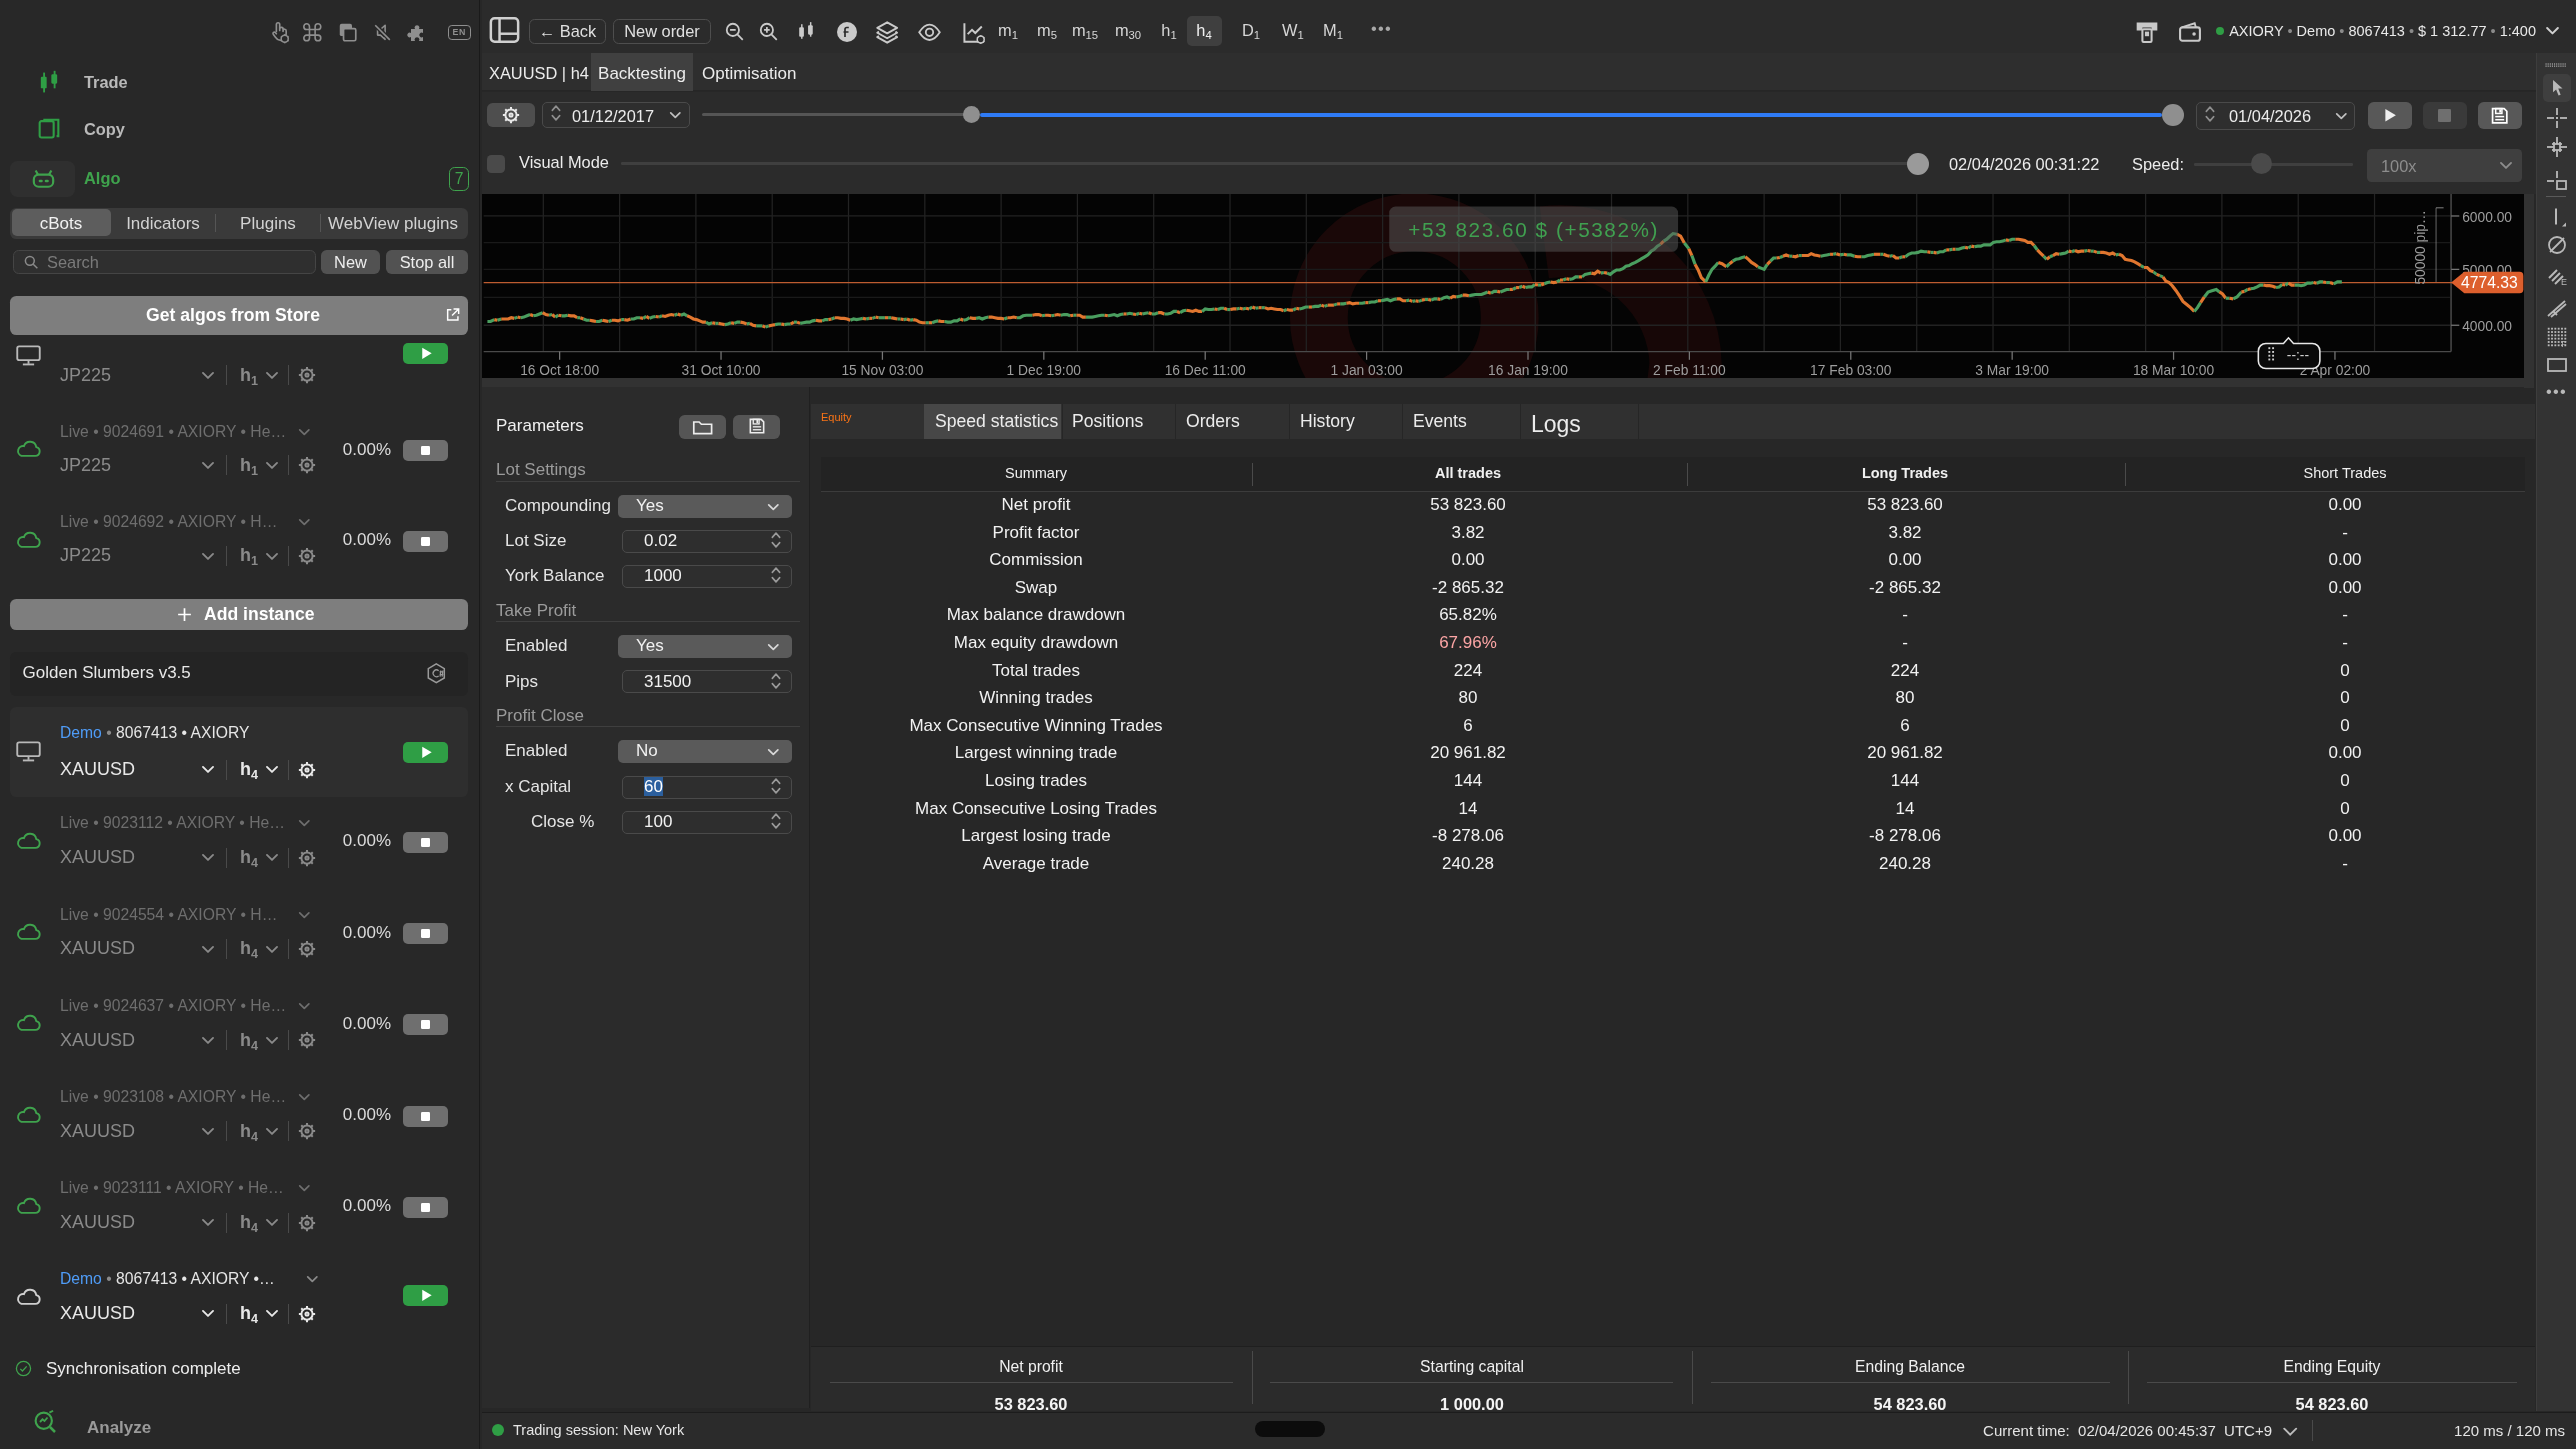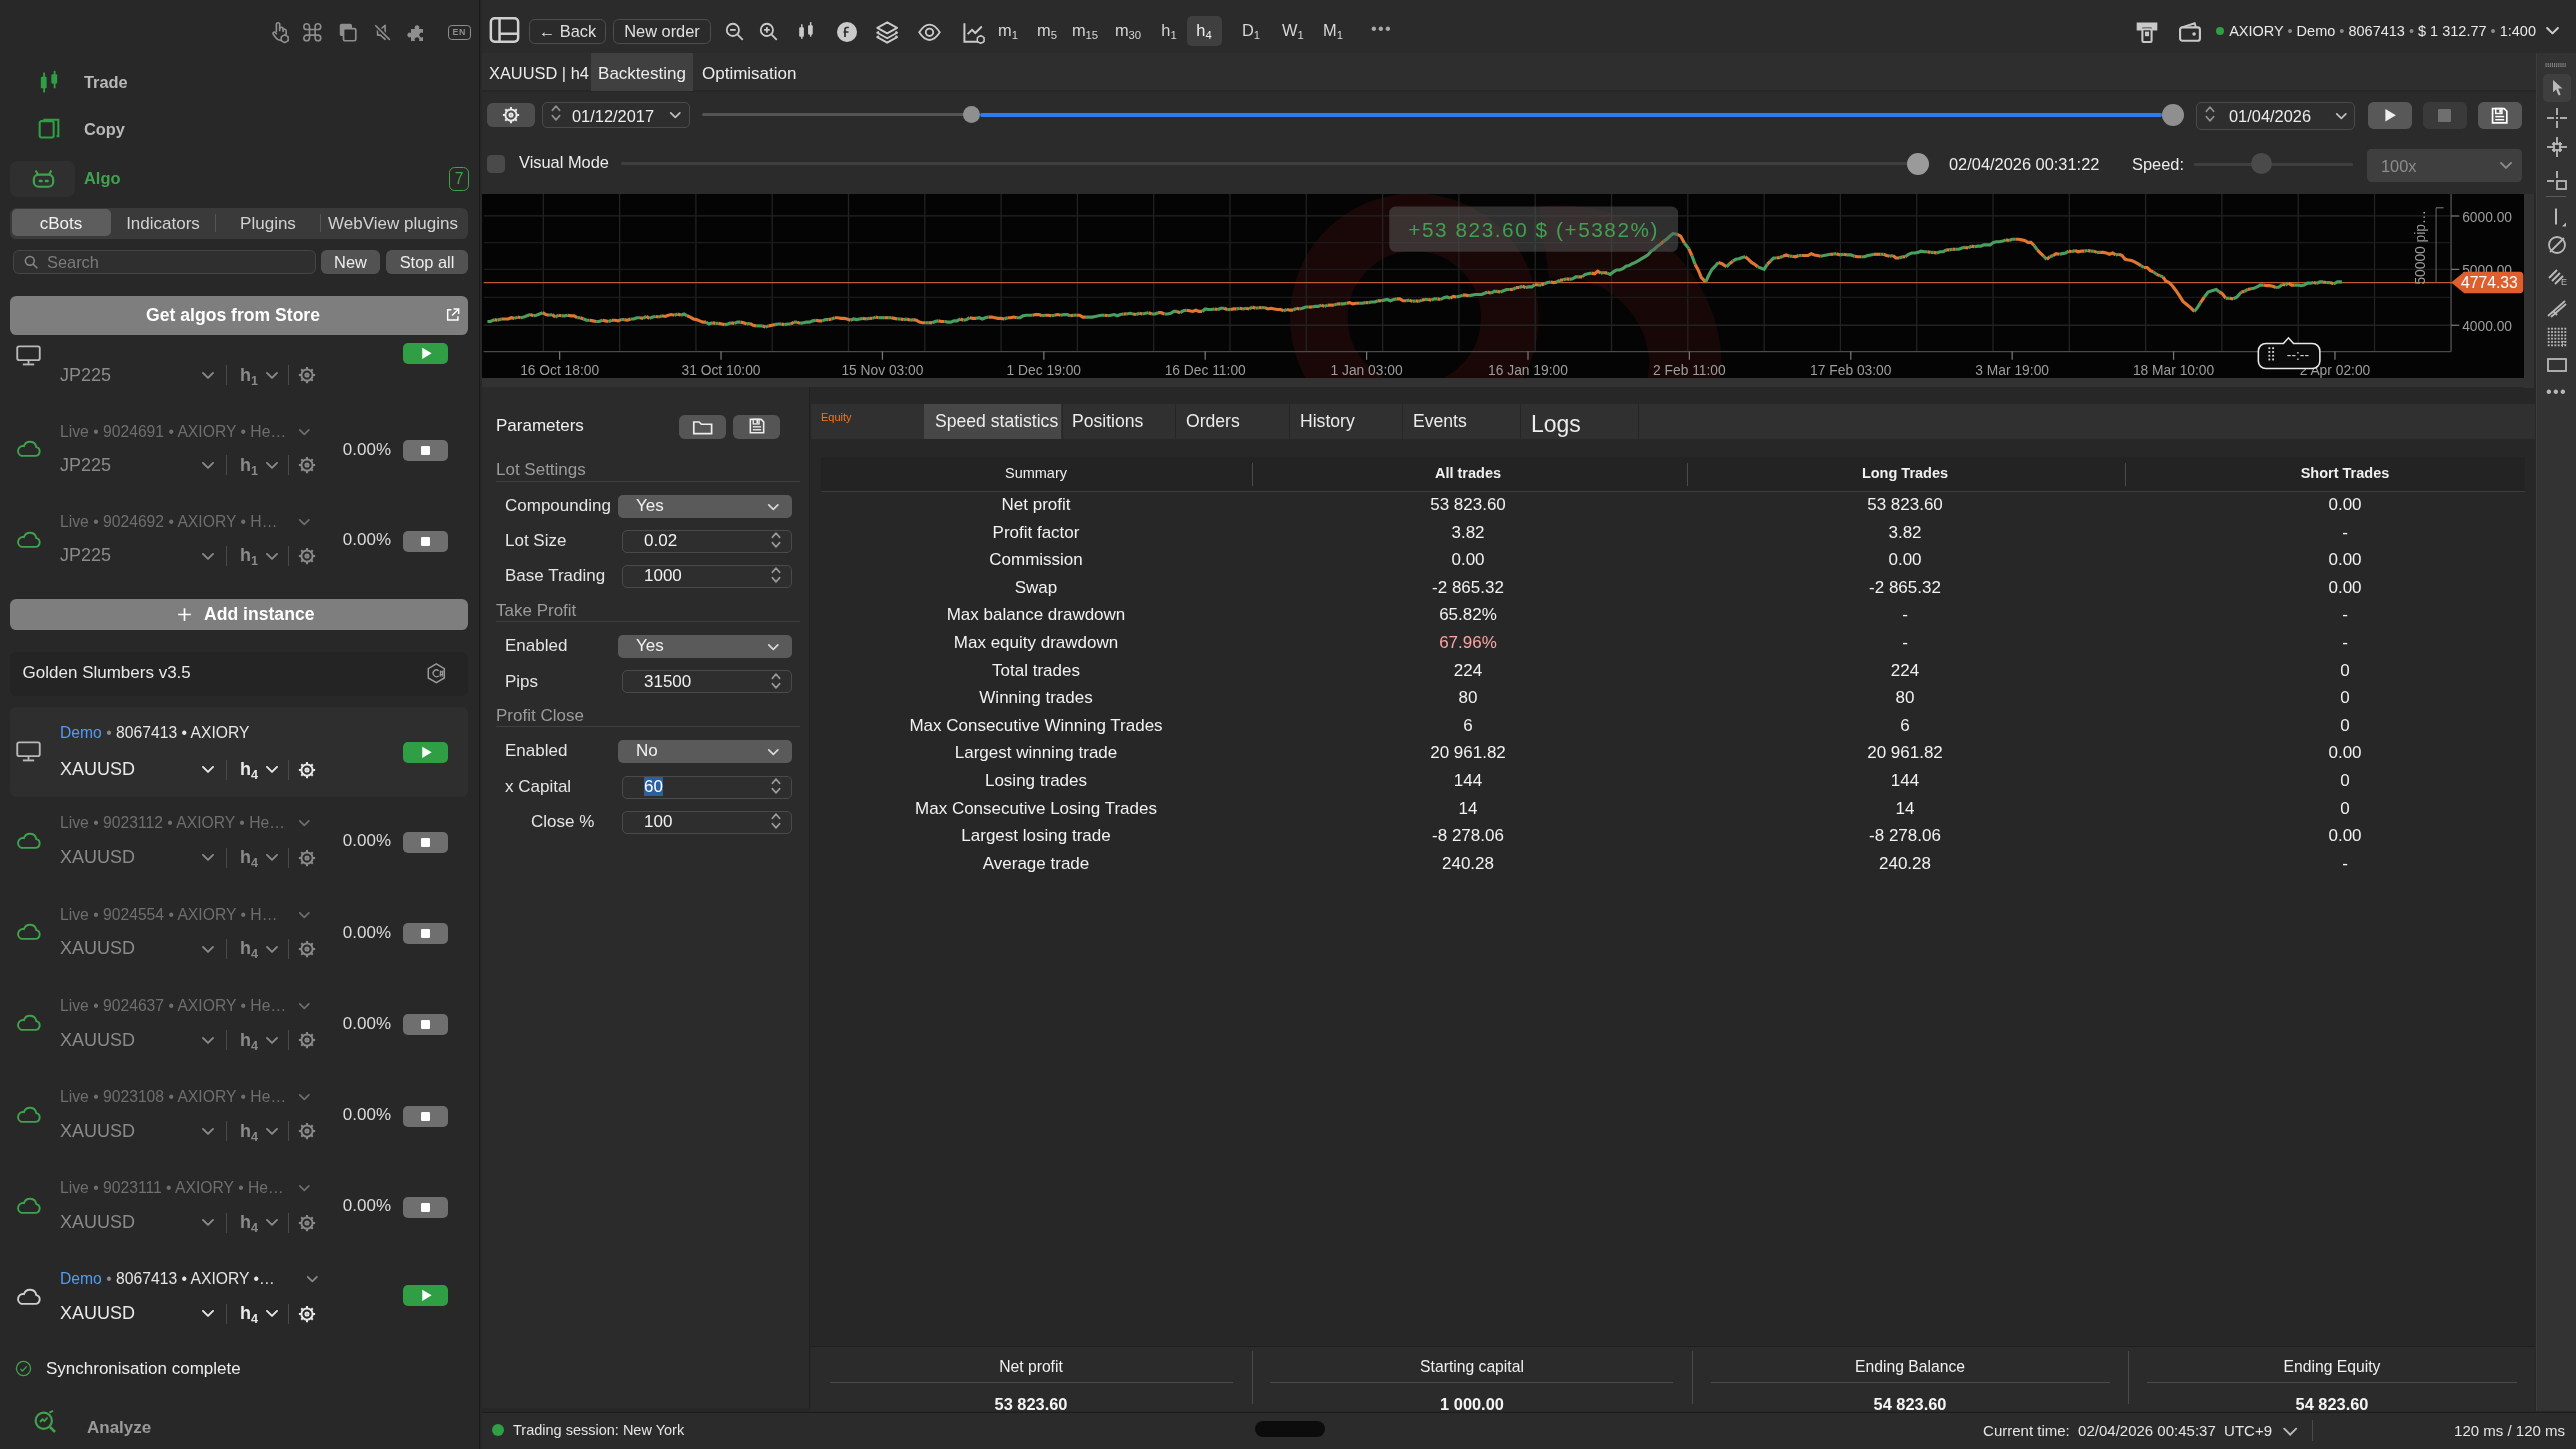--- a/index.html
+++ b/index.html
@@ -1020,21 +1020,21 @@
 <svg style="position:absolute;left:767px;top:503px" width="12.6" height="8.2" viewBox="0 0 22 14">
     <path d="M3 3 L11 11 L19 3" stroke="#d8d8d8" stroke-width="3" fill="none" stroke-linecap="round" stroke-linejoin="round"></path>
   </svg>
 <div class="txt" style="left:505px;top:531px;font-size:17px;color:#e5e5e5">Lot Size</div>
 <div class="ab" style="left:622px;top:530px;width:170px;height:23px;background:#2e2e2e;border:1.3px solid #4a4a4a;border-radius:5px"></div>
 <div class="txt" style="left:644px;top:531px;font-size:17px;color:#f2f2f2">0.02</div>
 <svg style="position:absolute;left:770px;top:531px" width="12" height="18" viewBox="0 0 22 34">
     <path d="M4 12 L11 4 L18 12" stroke="#9a9a9a" stroke-width="3" fill="none" stroke-linecap="round" stroke-linejoin="round"></path>
     <path d="M4 22 L11 30 L18 22" stroke="#9a9a9a" stroke-width="3" fill="none" stroke-linecap="round" stroke-linejoin="round"></path>
   </svg>
-<div class="txt" style="left:505px;top:566px;font-size:17px;color:#e5e5e5">Base Trading</div>
+<div class="txt" style="left:505px;top:566px;font-size:17px;color:#e5e5e5">York Balance</div>
 <div class="ab" style="left:622px;top:565px;width:170px;height:23px;background:#2e2e2e;border:1.3px solid #4a4a4a;border-radius:5px"></div>
 <div class="txt" style="left:644px;top:566px;font-size:17px;color:#f2f2f2">1000</div>
 <svg style="position:absolute;left:770px;top:566px" width="12" height="18" viewBox="0 0 22 34">
     <path d="M4 12 L11 4 L18 12" stroke="#9a9a9a" stroke-width="3" fill="none" stroke-linecap="round" stroke-linejoin="round"></path>
     <path d="M4 22 L11 30 L18 22" stroke="#9a9a9a" stroke-width="3" fill="none" stroke-linecap="round" stroke-linejoin="round"></path>
   </svg>
 <div class="txt" style="left:496px;top:601px;font-size:17px;color:#9b9b9b">Take Profit</div>
 <div class="ab" style="left:496px;top:621px;width:304px;height:1.3px;background:#3f3f3f"></div>
 <div class="txt" style="left:505px;top:636px;font-size:17px;color:#e5e5e5">Enabled</div>
 <div class="ab" style="left:618px;top:635px;width:174px;height:23px;background:#5a5a5a;border-radius:5px"></div>
@@ -1084,21 +1084,21 @@
 <div class="txt" style="left:1300px;top:411px;font-size:17.6px;color:#ececec">History</div>
 <div class="ab" style="left:1402px;top:404px;width:1.3px;height:35px;background:#262626"></div>
 <div class="txt" style="left:1413px;top:411px;font-size:17.6px;color:#ececec">Events</div>
 <div class="ab" style="left:1520px;top:404px;width:1.3px;height:35px;background:#262626"></div>
 <div class="txt" style="left:1531px;top:411px;font-size:23px;color:#ececec">Logs</div>
 <div class="ab" style="left:1638px;top:404px;width:1.3px;height:35px;background:#262626"></div>
 <div class="ab" style="left:821px;top:457px;width:1704px;height:35px;background:#232323"></div>
 <div class="txt" style="left:1036px;top:465px;transform:translateX(-50%);font-size:14.5px;font-weight:400;color:#f0f0f0">Summary</div>
 <div class="txt" style="left:1468px;top:465px;transform:translateX(-50%);font-size:14.5px;font-weight:700;color:#f0f0f0">All trades</div>
 <div class="txt" style="left:1905px;top:465px;transform:translateX(-50%);font-size:14.5px;font-weight:700;color:#f0f0f0">Long Trades</div>
-<div class="txt" style="left:2345px;top:465px;transform:translateX(-50%);font-size:14.5px;font-weight:700;color:#f0f0f0">Short Trades</div>
+<div class="txt" style="left:2345px;top:465px;transform:translateX(-50%);font-size:14.5px;font-weight:400;color:#f0f0f0">Short Trades</div>
 <div class="ab" style="left:1252px;top:463px;width:1.3px;height:22.6px;background:#4a4a4a"></div>
 <div class="ab" style="left:1687px;top:463px;width:1.3px;height:22.6px;background:#4a4a4a"></div>
 <div class="ab" style="left:2125px;top:463px;width:1.3px;height:22.6px;background:#4a4a4a"></div>
 <div class="ab" style="left:821px;top:491px;width:1704px;height:1.3px;background:#3c3c3c"></div>
 <div class="txt" style="left:1036px;top:495px;transform:translateX(-50%);font-size:17px;color:#f2f2f2">Net profit</div>
 <div class="txt" style="left:1468px;top:495px;transform:translateX(-50%);font-size:17px;color:#f2f2f2">53 823.60</div>
 <div class="txt" style="left:1905px;top:495px;transform:translateX(-50%);font-size:17px;color:#f2f2f2">53 823.60</div>
 <div class="txt" style="left:2345px;top:495px;transform:translateX(-50%);font-size:17px;color:#f2f2f2">0.00</div>
 <div class="txt" style="left:1036px;top:523px;transform:translateX(-50%);font-size:17px;color:#f2f2f2">Profit factor</div>
 <div class="txt" style="left:1468px;top:523px;transform:translateX(-50%);font-size:17px;color:#f2f2f2">3.82</div>

